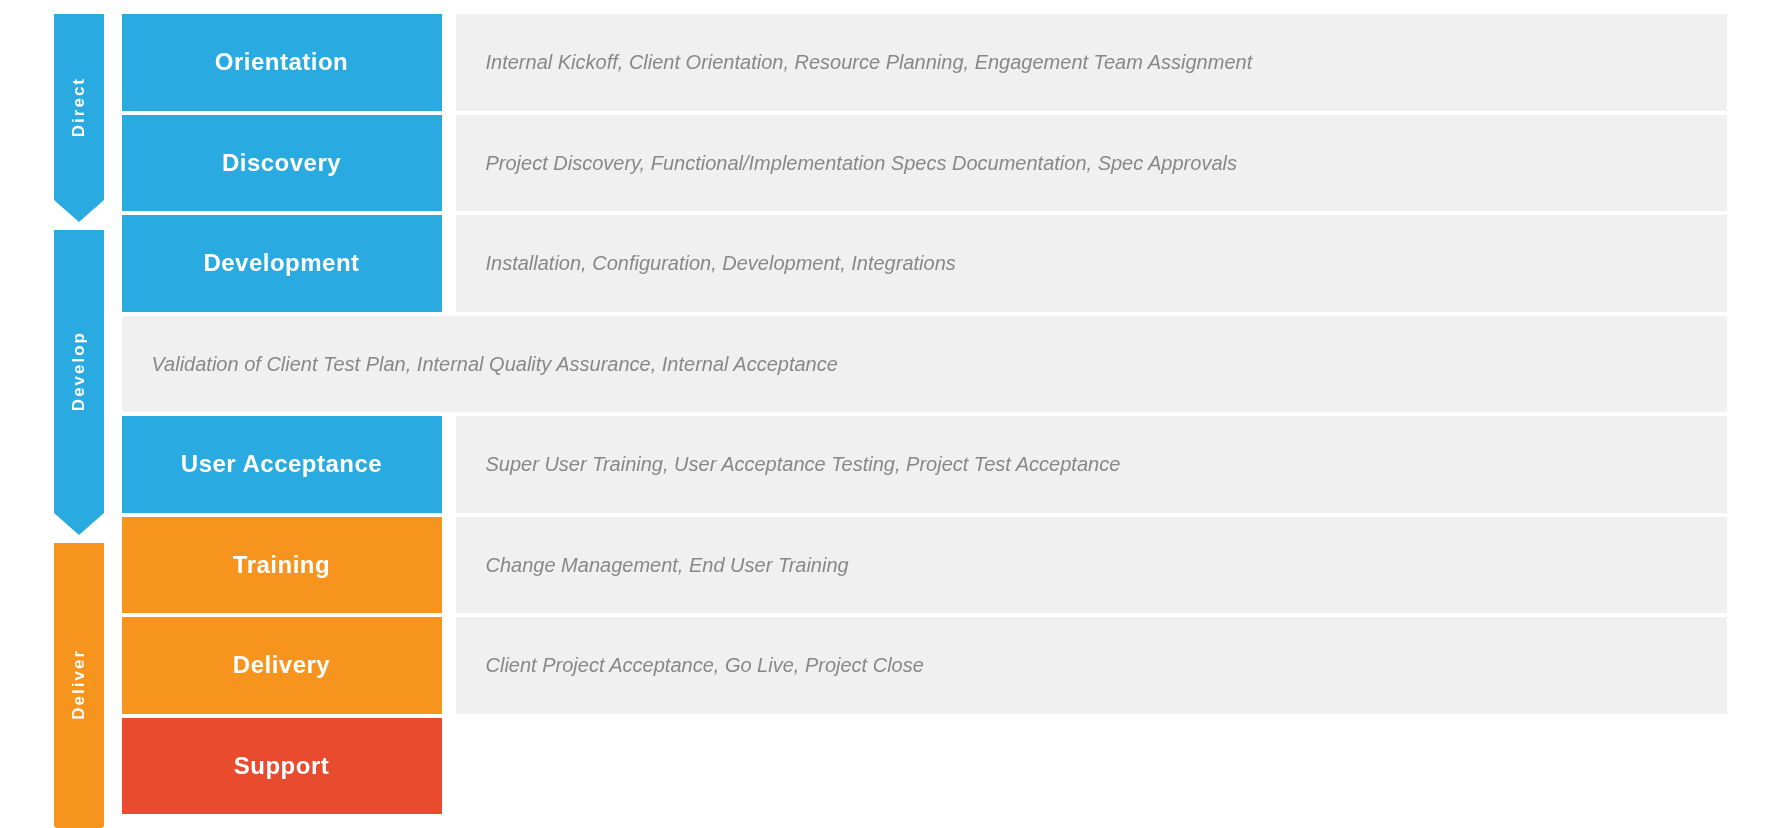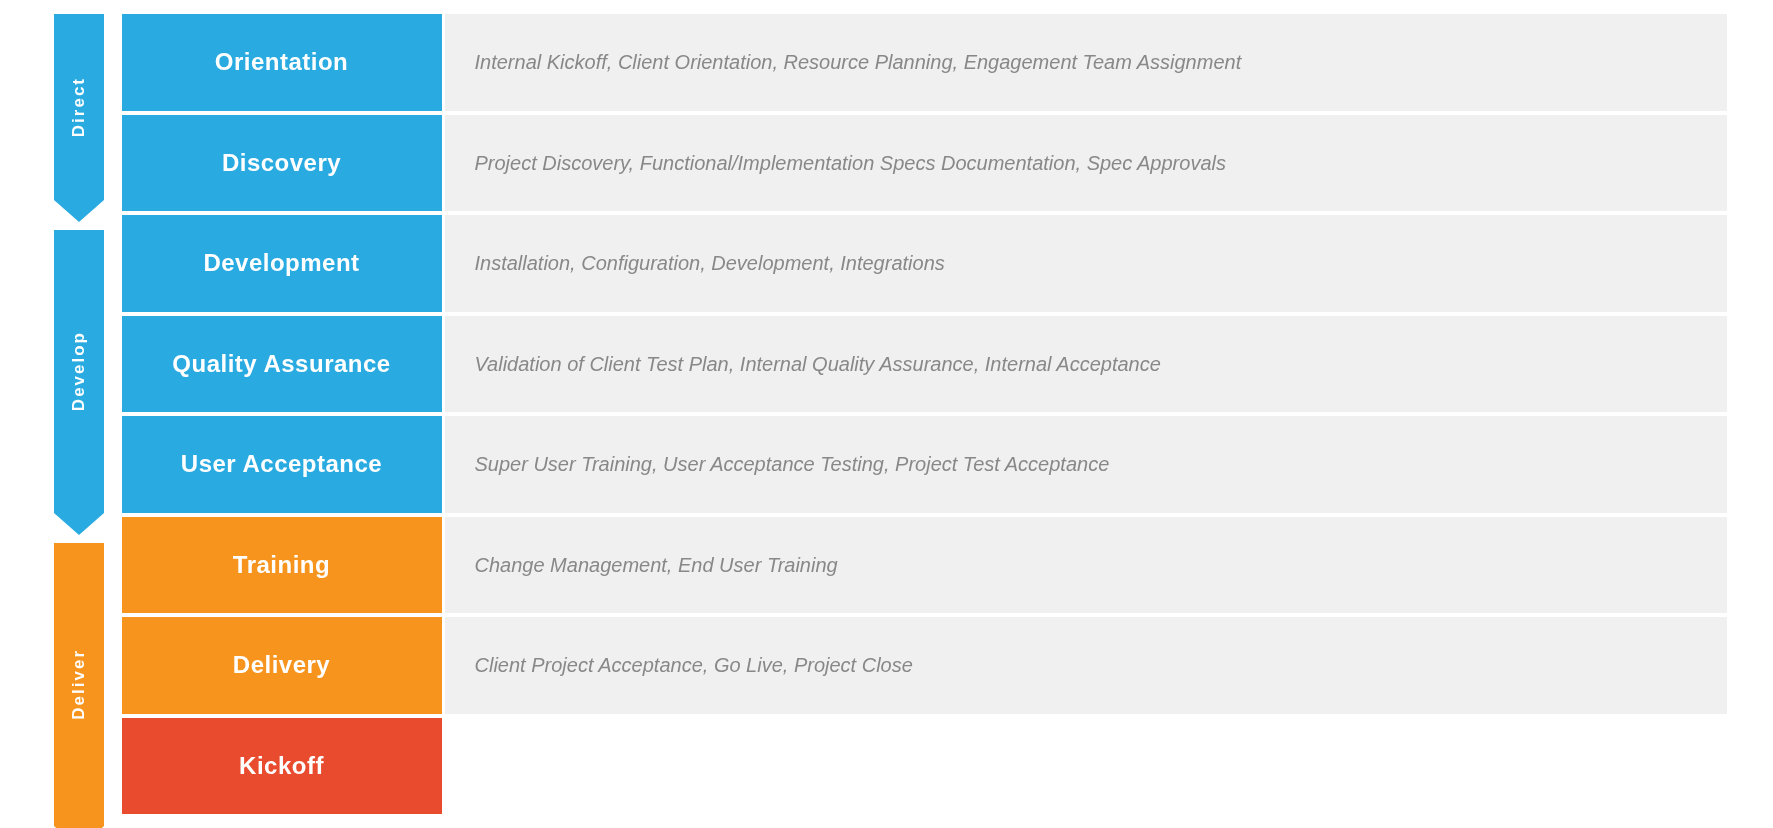--- a/index.html
+++ b/index.html
@@ -24,21 +24,21 @@
     .content-area {
       flex: 1;
       display: flex;
       flex-direction: column;
       gap: 4px;
     }
 
     .phase-row {
       display: flex;
       align-items: stretch;
-      gap: 3px;
+      gap: 14px;
       flex: 1;
     }
 
     .phase-label {
       min-width: 320px;
       max-width: 320px;
       display: flex;
       align-items: center;
       justify-content: center;
       color: #ffffff;
@@ -151,36 +151,35 @@
       <div class="phase-label blue-label">Discovery</div>
       <div class="phase-description">Project Discovery, Functional/Implementation Specs Documentation, Spec Approvals</div>
     </div>
 
     <div class="phase-row">
       <div class="phase-label blue-label">Development</div>
       <div class="phase-description">Installation, Configuration, Development, Integrations</div>
     </div>
 
     <div class="phase-row">
-      <div class="phase-label blue-label">Quality Assurance</div>
       <div class="phase-description">Validation of Client Test Plan, Internal Quality Assurance, Internal Acceptance</div>
     </div>
 
     <div class="phase-row">
       <div class="phase-label blue-label">User Acceptance</div>
       <div class="phase-description">Super User Training, User Acceptance Testing, Project Test Acceptance</div>
     </div>
 
     <div class="phase-row">
       <div class="phase-label orange-label">Training</div>
       <div class="phase-description">Change Management, End User Training</div>
     </div>
 
     <div class="phase-row">
       <div class="phase-label orange-label">Delivery</div>
       <div class="phase-description">Client Project Acceptance, Go Live, Project Close</div>
     </div>
 
     <div class="phase-row">
-      <div class="phase-label red-label">Kickoff</div>
+      <div class="phase-label red-label">Support</div>
     </div>
   </div>
 </div>
 
 </body></html>

